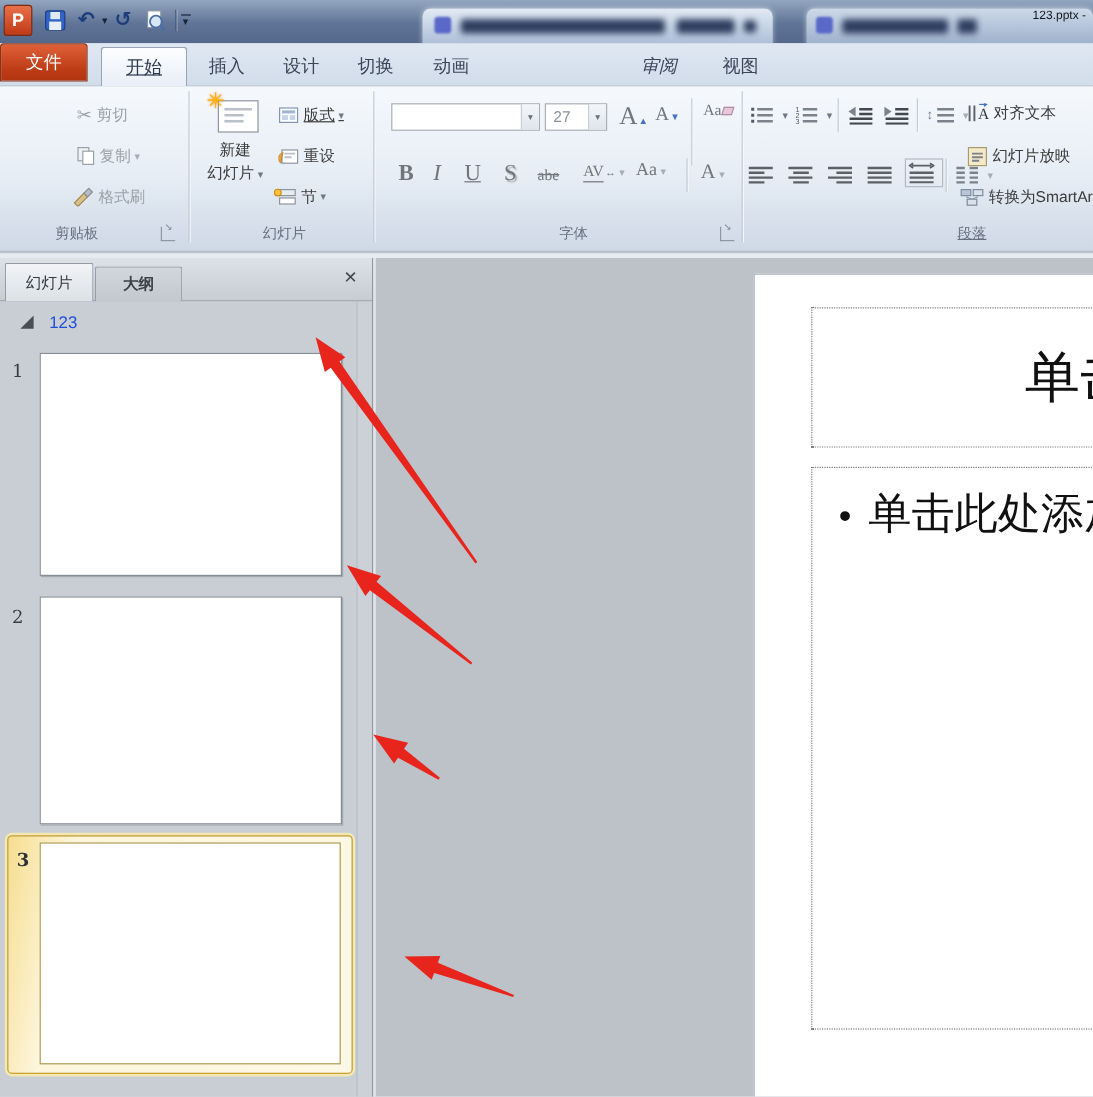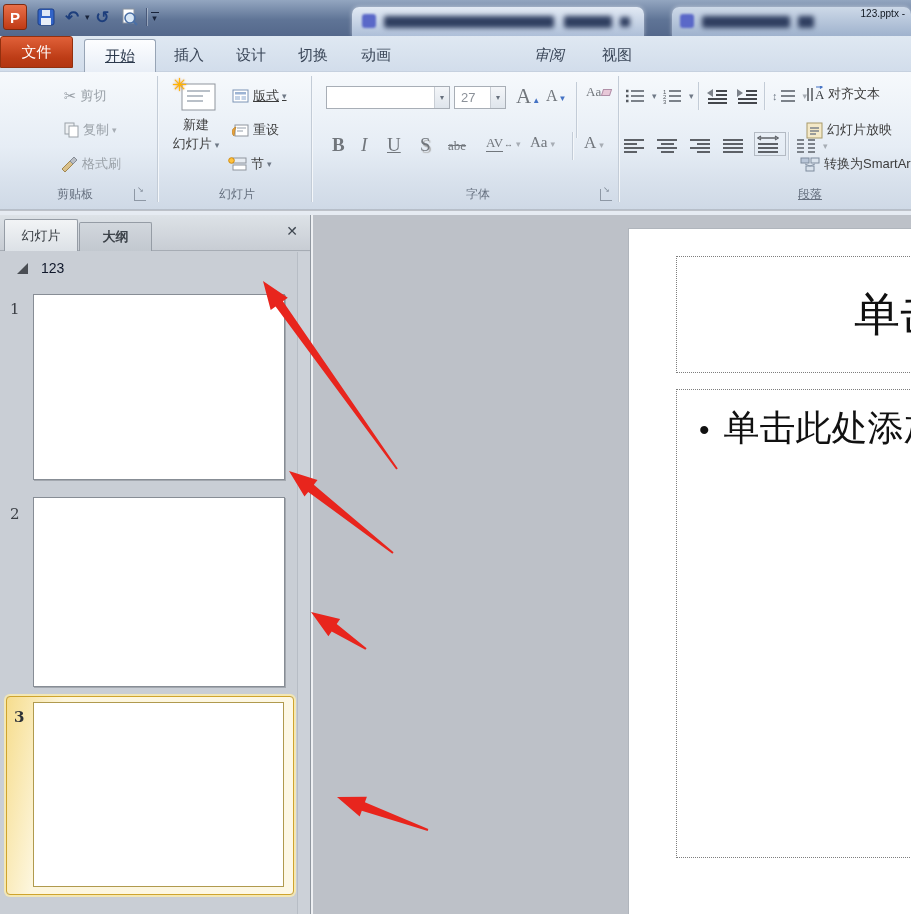--- a/index.html
+++ b/index.html
@@ -70,21 +70,21 @@
   
   #panel { left:0; top:215px; width:312px; height:699px; background:#c9ced5; }
   #panel-tabs { position:absolute; left:0; top:0; width:312px; height:36px;
     background:linear-gradient(#dde2e7,#c8cdd4); border-bottom:1px solid #a6acb4; }
   .ptab { position:absolute; top:4px; height:32px; display:flex; align-items:center; justify-content:center;
     font-size:13px; color:#34393f; border:1px solid #959ca5; border-bottom:none; border-radius:2px 2px 0 0; }
   .ptab.active { background:linear-gradient(#f2f4f6,#dce1e6); }
   .ptab.inactive { background:linear-gradient(#d2d7dd,#c2c8cf); top:7px; height:29px; color:#3c4249;font-weight:bold; }
   #panel-close { position:absolute; right:14px; top:8px; font-size:14px; font-weight:bold; color:#3f4750; }
   #section-row { position:absolute; left:0; top:37px; width:296px; height:32px; display:flex; align-items:center; }
-  #section-name { font-size:14px; color:#0f172a; margin-left:12px; }
+  #section-name { font-size:14px; color:#1d4ed8; margin-left:12px; }
   .thumb { position:absolute; left:33px; width:252px; background:#fff; border:1px solid #878d95;
     box-shadow:1px 1px 0 #a3a8af; }
   .slide-num { position:absolute; font-family:"DejaVu Serif","Liberation Serif",serif;
     font-size:15px; color:#3a3e44; }
   #sel3 { position:absolute; left:6px; top:481px; width:288px; height:199px; border:1px solid #cfa42d;
     border-radius:4px; background:linear-gradient(100deg,#f6dd8e 0%,#fdf6dd 18%,#fdf8e6 100%);
     box-shadow:0 0 0 2px #f3e7b4; }
   #scrolltrack { position:absolute; right:2px; top:37px; width:13px; height:662px;
     background:#ccd1d8; border-left:1px solid #b7bdc5; }
   #panel-divider { left:310px; top:215px; width:1px; height:699px; background:#9097a0; box-shadow:1px 0 0 #eef0f3, 2px 0 0 #eef0f3; }
@@ -177,21 +177,21 @@
       </svg>
       <span>复制</span>
     </div>
     <div class="smallbtn dis" style="left:60px;top:80px;">
       <svg class="pic" width="18" height="16" viewBox="0 0 18 16">
         <path d="M2 13 L10 5 L13 8 L5 16 Z" fill="#d9c08a" stroke="#a08650"></path>
         <path d="M10 5 L14 1 L17 4 L13 8 Z" fill="#b9bec5" stroke="#868d96"></path>
       </svg>
       <span>格式刷</span>
     </div>
-    <div class="glabel" style="left:20px;width:110px;">剪贴板</div>
+    <div class="glabel" style="left:9px;width:110px;">剪贴板</div>
     <div class="launcher" style="left:134px;"></div>
 
     <div class="bigbtn" style="left:166px;width:60px;">
       <div style="position:relative;width:44px;height:36px;">
         <svg width="44" height="36" viewBox="0 0 44 36">
           <rect x="8" y="6" width="33" height="26" fill="#fff" stroke="#8f959d"></rect>
           <path d="M13 13h23M13 18h16M13 23h16" stroke="#b9c0c8" stroke-width="2"></path>
         </svg>
         <span style="position:absolute;left:-2px;top:-4px;color:#ffb400;font-size:18px;text-shadow:0 0 2px #e07b00;">✳</span>
       </div>

